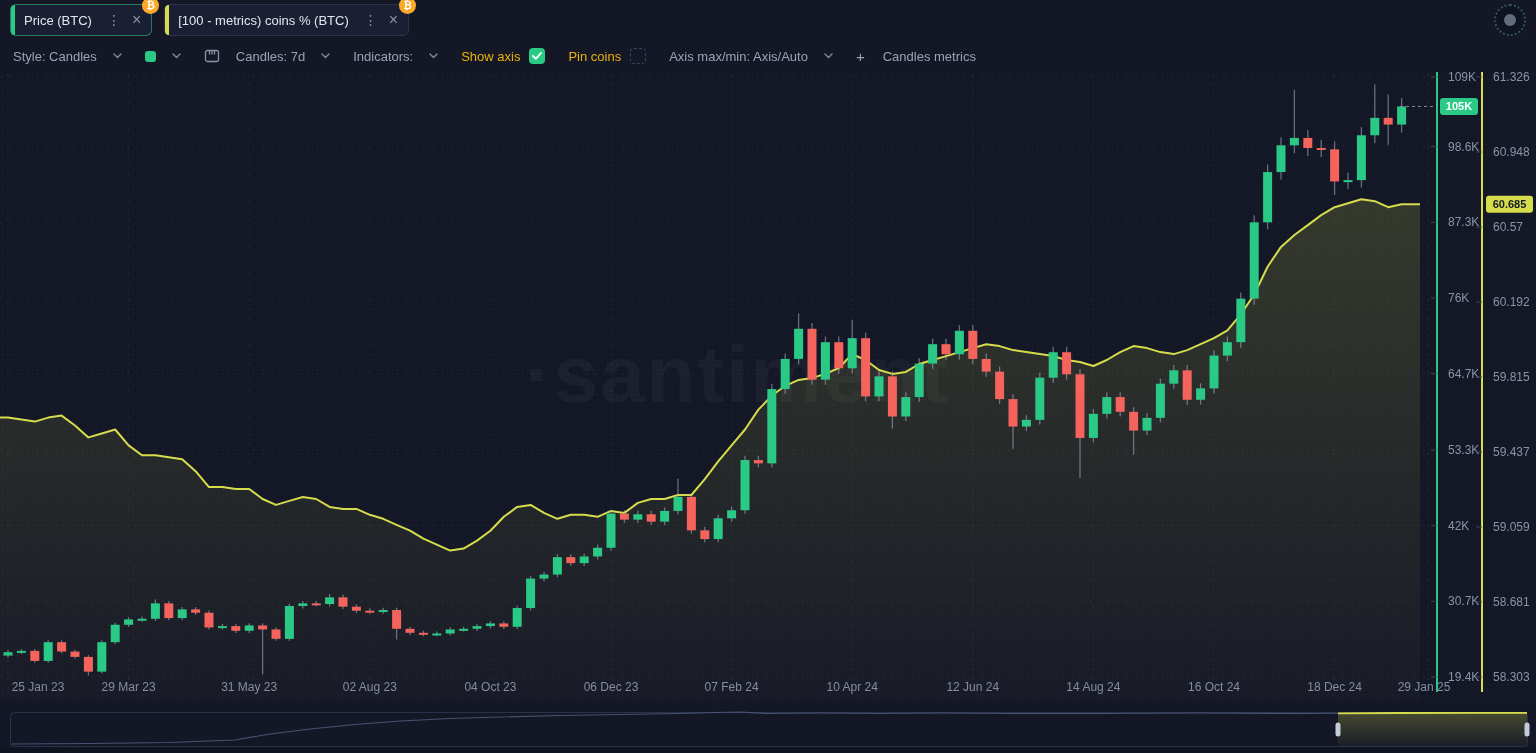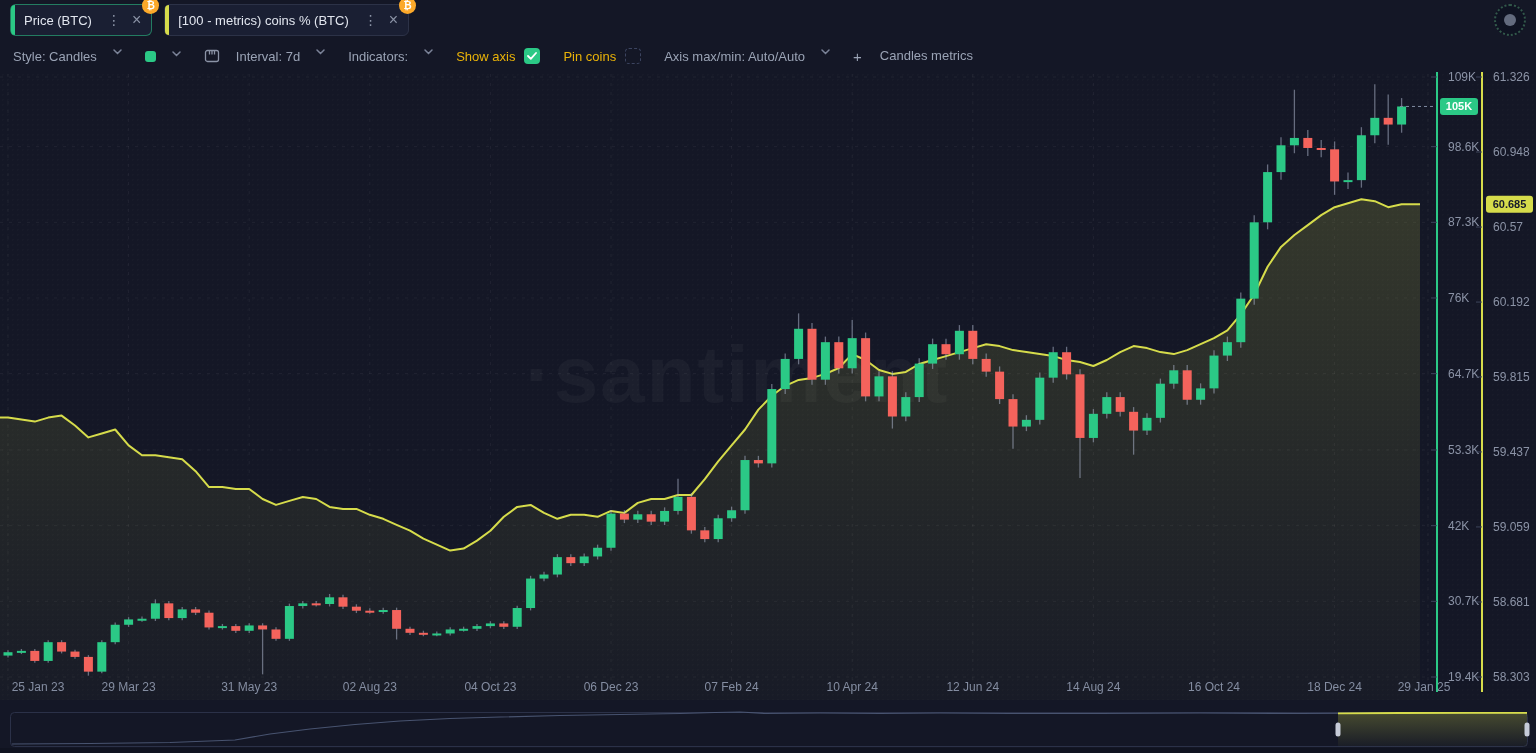--- a/index.html
+++ b/index.html
@@ -30,21 +30,21 @@
     font-family:"DejaVu Sans",sans-serif;
   }
   .round-btn{
     margin-left:auto;width:28px;height:28px;border-radius:50%;cursor:pointer;
     background:#0f1322;border:2px dotted #32584a;
     display:flex;align-items:center;justify-content:center;
   }
   .inner-dot{width:12px;height:12px;border-radius:50%;background:#636b7e}
   
   .toolbar{display:flex;align-items:center;height:32px;padding:0 13px;gap:23px;font-size:13px}
-  .tb-item{display:flex;align-items:flex-start;gap:16px;cursor:pointer;color:#9aa3b5;white-space:nowrap}
+  .tb-item{display:flex;align-items:center;gap:16px;cursor:pointer;color:#9aa3b5;white-space:nowrap}
   .tb-check{display:flex;align-items:center;gap:9px;cursor:pointer;color:#eab308}
   .swatch{width:11px;height:11px;border-radius:3px}
   .checkbox{width:16px;height:16px;border-radius:4px;display:flex;align-items:center;justify-content:center}
   .checkbox.checked{background:#2bc986}
   .checkbox.unchecked{border:1px dashed #3c4460;box-sizing:border-box;background:transparent}
   .plus{font-size:15px;color:#9aa3b5;margin-right:2px}
   
   .chartwrap{
     position:relative;
     background-image:radial-gradient(rgba(255,255,255,0.016) 1px,transparent 1px);
@@ -92,21 +92,21 @@
     <svg class="chev" width="9" height="6" viewBox="0 0 9 6">
         <path d="M1 1l3.5 3.5L8 1" fill="none" stroke="#7b8398" stroke-width="1.5" stroke-linecap="round"></path>
       </svg>
   </div>
 
   <div class="tb-item">
     <svg width="16" height="14" viewBox="0 0 16 14">
         <rect x="1.5" y="1.5" width="13" height="11" rx="2" fill="none" stroke="#8b93a6" stroke-width="1.3"></rect>
         <path d="M5.5 1.5v4M8 1.5v4M10.5 1.5v4" stroke="#8b93a6" stroke-width="1.3"></path>
       </svg>
-    <span>Interval: 7d</span>
+    <span>Candles: 7d</span>
     <svg class="chev" width="9" height="6" viewBox="0 0 9 6">
         <path d="M1 1l3.5 3.5L8 1" fill="none" stroke="#7b8398" stroke-width="1.5" stroke-linecap="round"></path>
       </svg>
   </div>
 
   <div class="tb-item">
     <span>Indicators:</span>
     <svg class="chev" width="9" height="6" viewBox="0 0 9 6">
         <path d="M1 1l3.5 3.5L8 1" fill="none" stroke="#7b8398" stroke-width="1.5" stroke-linecap="round"></path>
       </svg>
@@ -120,21 +120,21 @@
         </svg>
     </span>
   </label>
 
   <label class="tb-check">
     <span>Pin coins</span>
     <span class="checkbox unchecked"></span>
   </label>
 
   <div class="tb-item">
-    <span>Axis max/min: Auto/Auto</span>
+    <span>Axis max/min: Axis/Auto</span>
     <svg class="chev" width="9" height="6" viewBox="0 0 9 6">
         <path d="M1 1l3.5 3.5L8 1" fill="none" stroke="#7b8398" stroke-width="1.5" stroke-linecap="round"></path>
       </svg>
   </div>
 
   <div class="tb-item">
     <span class="plus">+</span>
     <span>Candles metrics</span>
   </div>
 </div>

